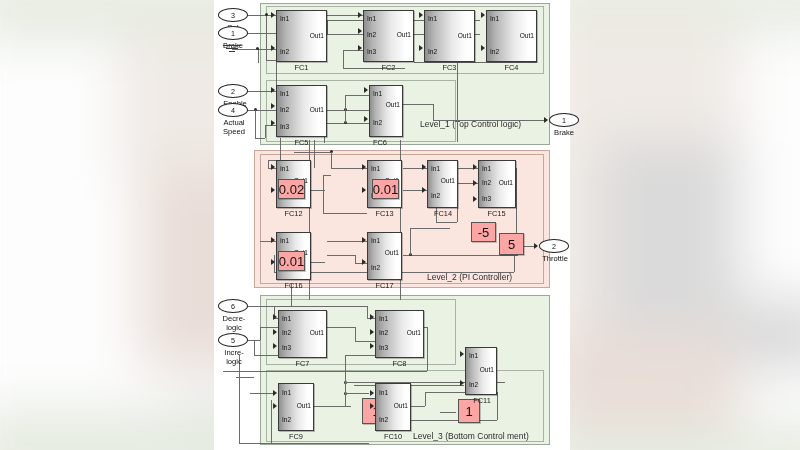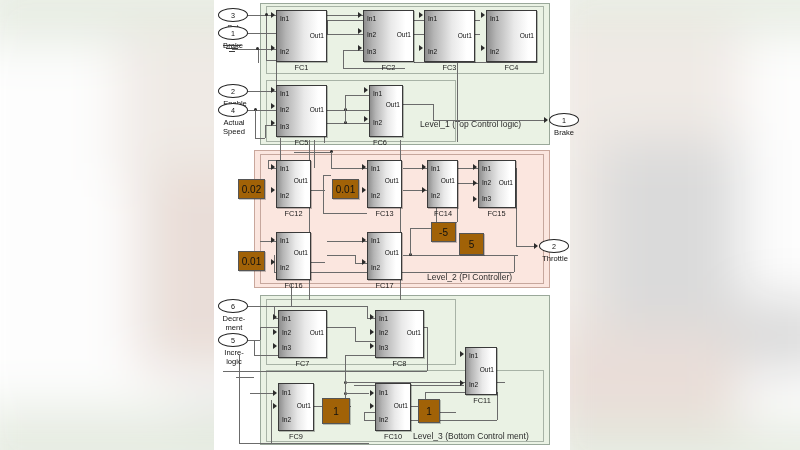--- a/index.html
+++ b/index.html
@@ -42,23 +42,23 @@
   .fc{position:absolute;box-sizing:border-box;
       border:1px solid #3a3a3a;
       background:linear-gradient(to right,#8e8e8e 0%,#b5b5b5 18%,#e9e9e9 55%,#ffffff 85%,#ffffff 100%);
       box-shadow:1px 1px 0 rgba(0,0,0,.25);}
   .fc .pin{position:absolute;font-size:6.6px;color:#111;line-height:1;}
   .fc .pin.r{right:2px;}
   .fc .pin.l{left:3px;}
   .fclabel{position:absolute;font-size:7.4px;color:#1a1a1a;text-align:center;white-space:nowrap;}
 
   
-  .konst{position:absolute;box-sizing:border-box;border:1px solid #555;background:#a16207;
+  .konst{position:absolute;box-sizing:border-box;border:1px solid #555;background:#fca5a5;
          display:flex;align-items:center;justify-content:center;
-         font-size:10px;color:#111;box-shadow:1px 1px 0 rgba(0,0,0,.22);}
+         font-size:13px;color:#111;box-shadow:1px 1px 0 rgba(0,0,0,.22);margin-left:40px;}
 
   
   .port{position:absolute;box-sizing:border-box;border:1px solid #222;background:#fff;
         border-radius:50%/50%;display:flex;align-items:center;justify-content:center;
         font-size:7.2px;color:#111;}
   .portlabel{position:absolute;font-size:7.6px;color:#111;text-align:center;white-space:nowrap;line-height:9px;}
 
   
   .w{position:absolute;background:#6b6b6b;}
   .wh{height:1px;}
@@ -454,21 +454,21 @@
 
     <div class="port" style="left:4px;top:84px;width:30px;height:14px;">2</div>
     <div class="portlabel" style="left:0px;top:99px;width:42px;">Enable</div>
 
     <div class="port" style="left:4px;top:103px;width:30px;height:14px;">4</div>
     <div class="portlabel" style="left:-2px;top:118px;width:44px;white-space:pre-line;">Actual
 Speed</div>
 
     <div class="port" style="left:4px;top:299px;width:30px;height:14px;">6</div>
     <div class="portlabel" style="left:-2px;top:314px;width:44px;white-space:pre-line;">Decre-
-ment</div>
+logic</div>
 
     <div class="port" style="left:4px;top:333px;width:30px;height:14px;">5</div>
     <div class="portlabel" style="left:-2px;top:348px;width:44px;white-space:pre-line;">Incre-
 logic</div>
 
     <div class="port" style="left:335px;top:113px;width:30px;height:14px;">1</div>
     <div class="portlabel" style="left:331px;top:128px;width:38px;">Brake</div>
 
     <div class="port" style="left:325px;top:239px;width:30px;height:14px;">2</div>
     <div class="portlabel" style="left:319px;top:254px;width:44px;">Throttle</div>

